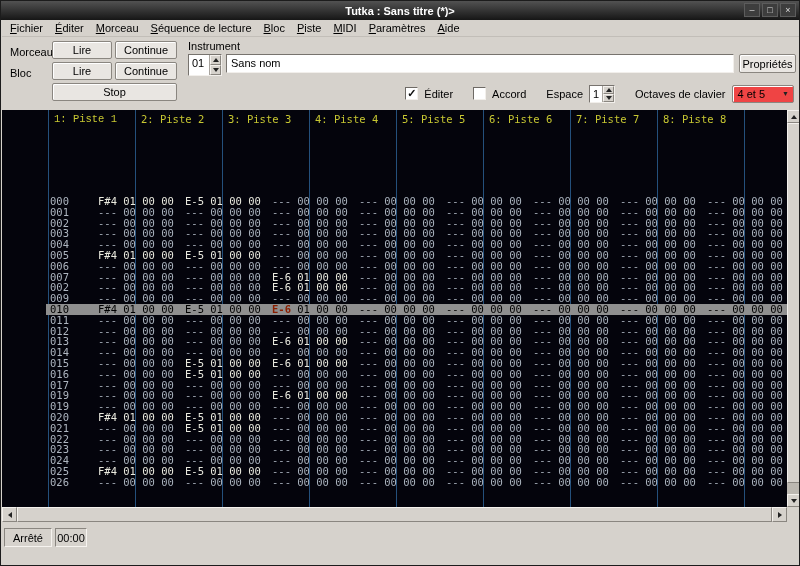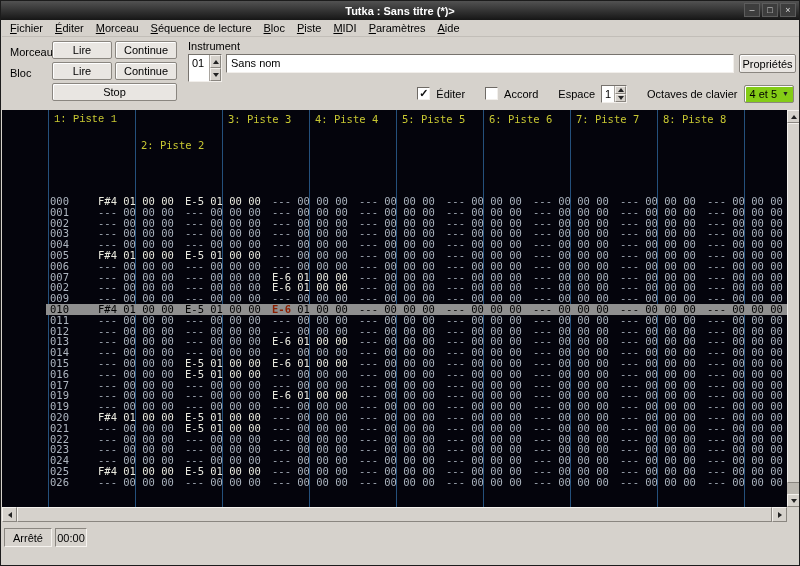--- a/index.html
+++ b/index.html
@@ -26,41 +26,41 @@
 
   
   .toolbar { position:absolute; left:1px; top:36px; width:798px; height:73px; background:#d6d2cc; }
   .lbl { position:absolute; font-size:11px; color:#000; white-space:nowrap; }
   .btn { position:absolute; height:18px; background:#e9e6e2; border:1px solid #8a8680;
          border-radius:2px; font-family:"Liberation Sans",sans-serif; font-size:11px; color:#000;
          box-shadow:inset 1px 1px 0 #ffffff; text-align:center; padding:0; }
   .textfield { position:absolute; height:19px; background:#ffffff;
                border:1px solid; border-color:#77736e #f2efeb #f2efeb #77736e;
                font-size:11px; color:#000; padding:2px 4px; overflow:hidden; white-space:nowrap; }
-  .spinbox { position:absolute; height:28px; background:#ffffff;
+  .spinbox { position:absolute; height:22px; background:#ffffff;
              border:1px solid; border-color:#77736e #f2efeb #f2efeb #77736e; display:flex; }
   .spin-val { flex:1; font-size:11px; padding:2px 0 0 3px; color:#000; }
   .spin-arrows { display:flex; flex-direction:column; width:12px; border-left:1px solid #a8a49e; }
   .spin-btn { flex:1; background:#d6d2cc; display:flex; align-items:center; justify-content:center;
               border:1px solid; border-color:#f4f1ed #8a8680 #8a8680 #f4f1ed; }
   .tri { width:0; height:0; display:block; }
   .tri-up    { border-left:3px solid transparent; border-right:3px solid transparent; border-bottom:4px solid #222; }
   .tri-down  { border-left:3px solid transparent; border-right:3px solid transparent; border-top:4px solid #222; }
   .tri-left  { border-top:3px solid transparent; border-bottom:3px solid transparent; border-right:4px solid #222; }
   .tri-right { border-top:3px solid transparent; border-bottom:3px solid transparent; border-left:4px solid #222; }
 
   .optsrow { position:absolute; right:6px; top:47px; height:19px; display:flex;
              align-items:center; gap:6px; font-size:11px; }
   .optsrow .gap { width:8px; }
   .checkbox { width:13px; height:13px; background:#ffffff; flex:0 0 13px;
               border:1px solid; border-color:#6e6a65 #f2efeb #f2efeb #6e6a65;
               display:inline-flex; align-items:center; justify-content:center; }
   .checkmark { font-size:11px; font-weight:bold; color:#101010; line-height:1; margin-top:-1px; }
   .lbl2 { color:#000; white-space:nowrap; }
-  .combo { height:18px; display:flex; align-items:center; gap:5px; background:#84cc16;
+  .combo { height:18px; display:flex; align-items:center; gap:17px; background:#ef4444;
            border:1px solid #8a8680; border-radius:2px; padding:0 4px 0 5px; font-size:11px;
            box-shadow:inset 1px 1px 0 #ffffff; }
   .combo-arrow { font-size:7px; color:#222; }
   .spin-inline { position:static; width:26px; }
 
   
   .pattern { position:absolute; left:1px; top:109px; width:785px; height:397px;
              background:#04040c; overflow:hidden;
              font-family:"DejaVu Sans Mono", monospace; }
   .vline { position:absolute; top:0; bottom:0; width:1px; background:#24507c; }
@@ -186,21 +186,21 @@
         <div class="vline" style="left: 220px;"></div>
         <div class="vline" style="left: 307px;"></div>
         <div class="vline" style="left: 394px;"></div>
         <div class="vline" style="left: 481px;"></div>
         <div class="vline" style="left: 568px;"></div>
         <div class="vline" style="left: 655px;"></div>
         <div class="vline" style="left: 742px;"></div>
       </div>
     <div id="track-headers">
         <span class="track-header" style="left: 52px; font-family: Liberation Mono, monospace;">1: Piste 1</span>
-        <span class="track-header" style="left: 139px; margin-top: 26px;">2: Piste 2</span>
+        <span class="track-header" style="left: 139px;">2: Piste 2</span>
         <span class="track-header" style="left: 226px;">3: Piste 3</span>
         <span class="track-header" style="left: 313px;">4: Piste 4</span>
         <span class="track-header" style="left: 400px;">5: Piste 5</span>
         <span class="track-header" style="left: 487px;">6: Piste 6</span>
         <span class="track-header" style="left: 574px;">7: Piste 7</span>
         <span class="track-header" style="left: 661px;">8: Piste 8</span>
       </div>
     <div id="tracker-rows">
         <div class="trow">
           <span class="rownum">000</span>

